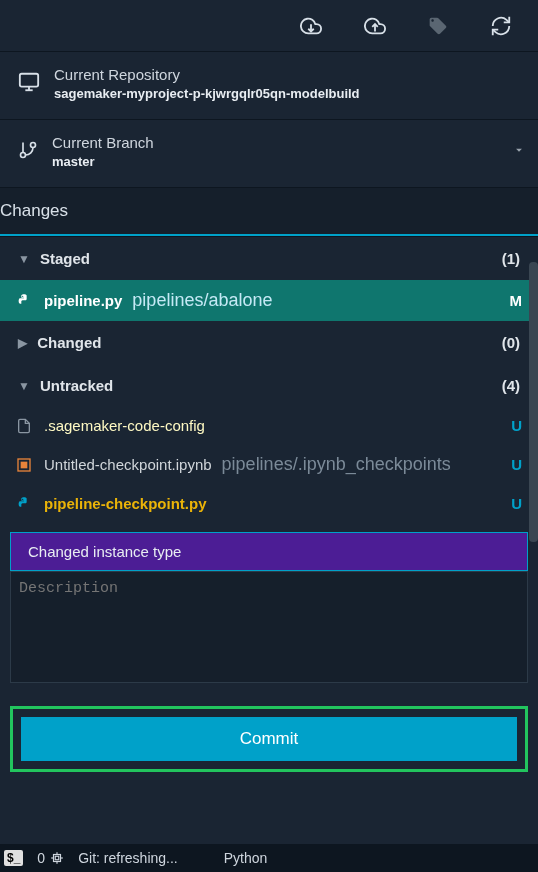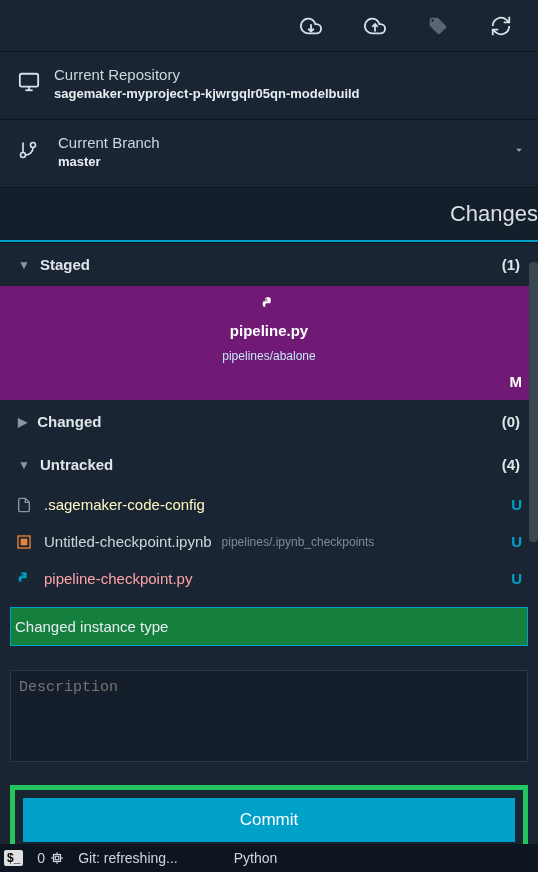--- a/index.html
+++ b/index.html
@@ -44,40 +44,40 @@
       margin-bottom: 3px;
     }
     .repo-labels .label-lg {
       font-weight: 600;
       font-size: 13px;
       color: #e8edf2;
     }
     .branch-block {
       display: flex;
       align-items: center;
-      gap: 20px;
+      gap: 14px;
       padding: 14px 12px 18px 18px;
       border-bottom: 1px solid #0d1620;
       position: relative;
     }
     .branch-icon { color: #d8e0e8; }
     .branch-caret {
       margin-left: auto;
       color: #9aa4ae;
     }
     .tabs {
       display: flex;
       background: #151f2b;
       border-bottom: 1px solid #0d1620;
     }
     .tab {
       flex: 1;
-      text-align: right;
+      text-align: left;
       padding: 13px 0;
-      font-size: 22px;
+      font-size: 17px;
       color: #9aa4ae;
       cursor: pointer;
     }
     .tab.active {
       color: #d8e0e8;
       border-bottom: 2px solid #00a1c9;
     }
     .section-header {
       display: flex;
       align-items: center;
@@ -95,54 +95,54 @@
     .section-header .count {
       margin-left: auto;
       font-weight: 700;
     }
     .file-row {
       display: flex;
       align-items: center;
       padding: 10px 16px;
       gap: 10px;
     }
-    .file-row.selected { background: #701a75; color: #ffffff; flex-direction: column; }
+    .file-row.selected { background: #0f766e; color: #ffffff; }
     .file-row .file-icon { width: 18px; display: inline-flex; }
     .file-row .filename { font-weight: 600; }
     .file-row.selected .filepath { color: #c5e9f5; font-weight: 400; }
-    .file-row .filepath { color: #7b8a98; font-weight: 400; font-size: 12px; }
+    .file-row .filepath { color: #7b8a98; font-weight: 400; font-size: 18px; }
     .file-row .status { margin-left: auto; font-weight: 600; }
     .file-row.selected .status { color: #ffffff; }
     .file-row .status.u { color: #00a1c9; }
     .commit-area { padding: 10px; }
     .summary-input {
       width: 100%;
-      background: #15803d;
+      background: #4c1d95;
       border: 1px solid #00a1c9;
       color: #e8edf2;
-      padding: 10px 4px;
+      padding: 10px 17px;
       font-size: 15px;
       outline: none;
     }
     .description-input {
       width: 100%;
-      height: 92px;
-      margin-top: 24px;
+      height: 112px;
+      margin-top: 0;
       background: #151f2b;
       border: 1px solid #2c3a48;
       color: #84cc16;
       padding: 8px;
       font-family: "Courier New", monospace;
       font-size: 15px;
       resize: none;
       outline: none;
     }
     .commit-btn-wrap {
       margin: 10px;
-      border: 5px solid #22c55e;
+      border: 3px solid #22c55e;
       padding: 8px;
     }
     .commit-btn {
       width: 100%;
       background: #00a1c9;
       border: none;
       color: #ffffff;
       font-size: 17px;
       font-weight: 400;
       padding: 12px 0;
@@ -303,21 +303,21 @@
   <span class="filepath">pipelines/.ipynb_checkpoints</span>
   <span class="status u">U</span>
 </div>
 
 <div class="file-row">
   <span class="file-icon">
     <svg width="16" height="16" viewBox="0 0 24 24" fill="#00a1c9">
         <path d="M12 2C8 2 8 4 8 4v3h4v1H6s-2 0-2 4 2 4 2 4h2v-3s0-2 2-2h4s2 0 2-2V4s0-2-4-2zm-2 2a1 1 0 110 2 1 1 0 010-2z"></path>
       </svg>
   </span>
-  <span class="filename" style="color:#fca5a5;font-weight:400">pipeline-checkpoint.py</span>
+  <span class="filename" style="color:#eab308;font-weight:700">pipeline-checkpoint.py</span>
   <span class="status u">U</span>
 </div>
 
 <div class="commit-area">
   <input class="summary-input" value="Changed instance type" style="">
   <textarea class="description-input" placeholder="Description" style=""></textarea>
 </div>
 
 <div class="commit-btn-wrap">
   <button class="commit-btn">Commit</button>
@@ -332,16 +332,16 @@
     <svg width="14" height="14" viewBox="0 0 24 24" fill="none" stroke="currentColor" stroke-width="2">
         <rect x="6" y="6" width="12" height="12"></rect>
         <rect x="9" y="9" width="6" height="6"></rect>
         <line x1="12" y1="2" x2="12" y2="6"></line>
         <line x1="12" y1="18" x2="12" y2="22"></line>
         <line x1="2" y1="12" x2="6" y2="12"></line>
         <line x1="18" y1="12" x2="22" y2="12"></line>
       </svg>
   </span>
   <span class="sb-item">Git: refreshing...</span>
-  <span class="sb-item" style="margin-left:42px">Python</span>
+  <span class="sb-item" style="margin-left:32px">Python</span>
 </div>
 
 <div class="scrollbar-indicator"></div>
 
 </body></html>

